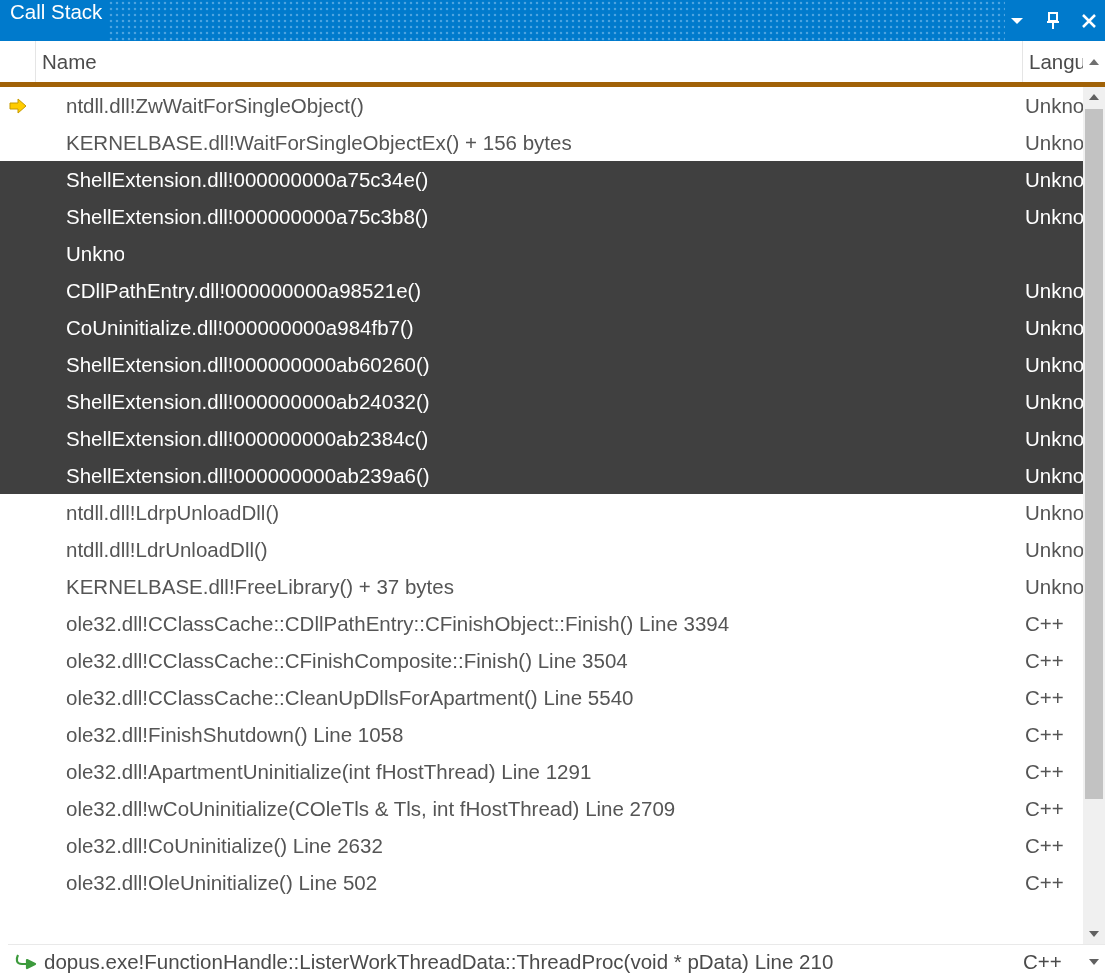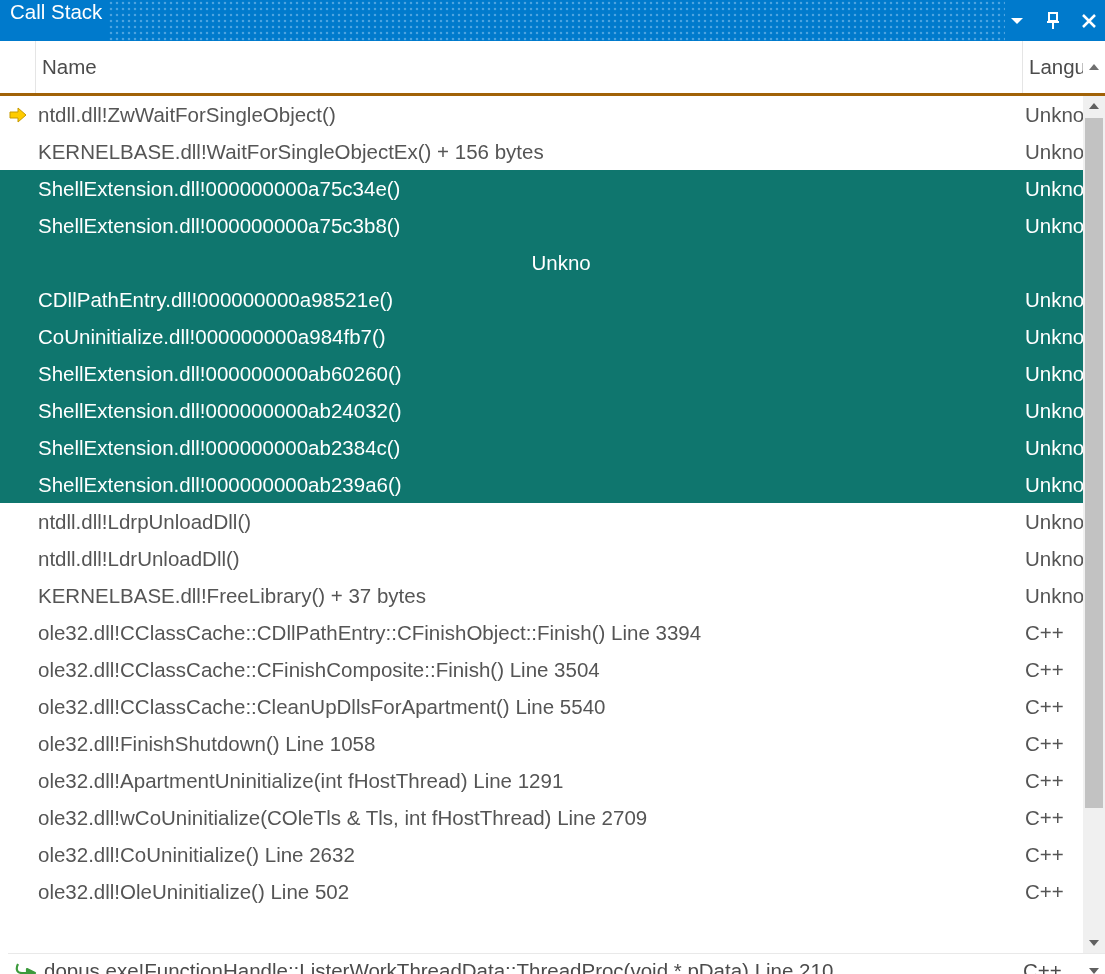--- a/index.html
+++ b/index.html
@@ -8,35 +8,35 @@
   
   .titlebar { position: relative; height: 41px; background: #007acc; color: #fff; display: flex; align-items: flex-start; padding-left: 10px; }
   .titlebar .title { font-size: 20.5px; }
   .titlebar .dots { flex: 1; height: 100%; margin-left: 6px; margin-right: 100px;
     background: radial-gradient(#4ca3e0 1.4px, transparent 1.6px);
     background-size: 6px 6px; }
   .titlebar .tb-icons { position: absolute; right: 6px; top: 0; height: 100%; display: flex; align-items: center; gap: 16px; }
   .tb-icon { color: #fff; display: inline-flex; align-items: center; justify-content: center; width: 20px; height: 20px; cursor: pointer; }
 
   
-  .colhdr { height: 55px; display: flex; align-items: center; border-bottom: 3px solid #a16207; text-align: center; }
+  .colhdr { height: 46px; display: flex; align-items: center; border-bottom: 5px solid #a16207; text-align: center; }
   .colhdr .gutter { width: 36px; height: 100%; border-right: 1px solid #e5e5e5; }
   .colhdr .name  { flex: 1; padding-left: 6px; border-right: 1px solid #e5e5e5; height: 100%; display: flex; align-items: center; }
   .colhdr .lang  { width: 60px; padding-left: 6px; height: 100%; display: flex; align-items: center; overflow: hidden; position: relative; }
   .colhdr .lang .clip { position: absolute; left: 6px; white-space: nowrap; }
   .colhdr .scr   { width: 22px; }
 
   
   .listwrap { position: relative; height: calc(100% - 41px - 41px - 35px); }
   .list { position: absolute; left: 0; top: 0; right: 22px; bottom: 0; overflow: hidden; }
-  .row { height: 37px; display: flex; align-items: center; color: #555; }
+  .row { height: 37px; display: flex; align-items: center; color: #555; gap: 28px; }
   .row .gutter { width: 36px; min-width: 36px; display: flex; align-items: center; justify-content: center; }
   .row .name { flex: 1; padding-left: 2px; white-space: nowrap; overflow: hidden; }
   .row .lang { width: 60px; min-width: 60px; white-space: nowrap; overflow: hidden; padding-left: 2px; }
-  .row.sel { background: #0f766e; color: #fff; justify-content: center; }
+  .row.sel { background: #404040; color: #fff; }
   .row.sel .gutter { background: #f0f0f0; }
   .row.current .name, .row.current .lang {  }
   
   .row.sel .gutter { background: transparent; }
 
   
   .vscroll { position: absolute; right: 0; top: 0; width: 22px; height: 100%; background: #f0f0f0; }
   .vscroll .up, .vscroll .down { height: 20px; display: flex; align-items: center; justify-content: center; color: #606060; background: #f0f0f0; cursor: pointer; }
   .vscroll .thumb { position: absolute; left: 2px; right: 2px; top: 22px; height: 690px; background: #c2c2c2; cursor: pointer; }
   .vscroll .down { position: absolute; bottom: 0; left: 0; right: 0; }

